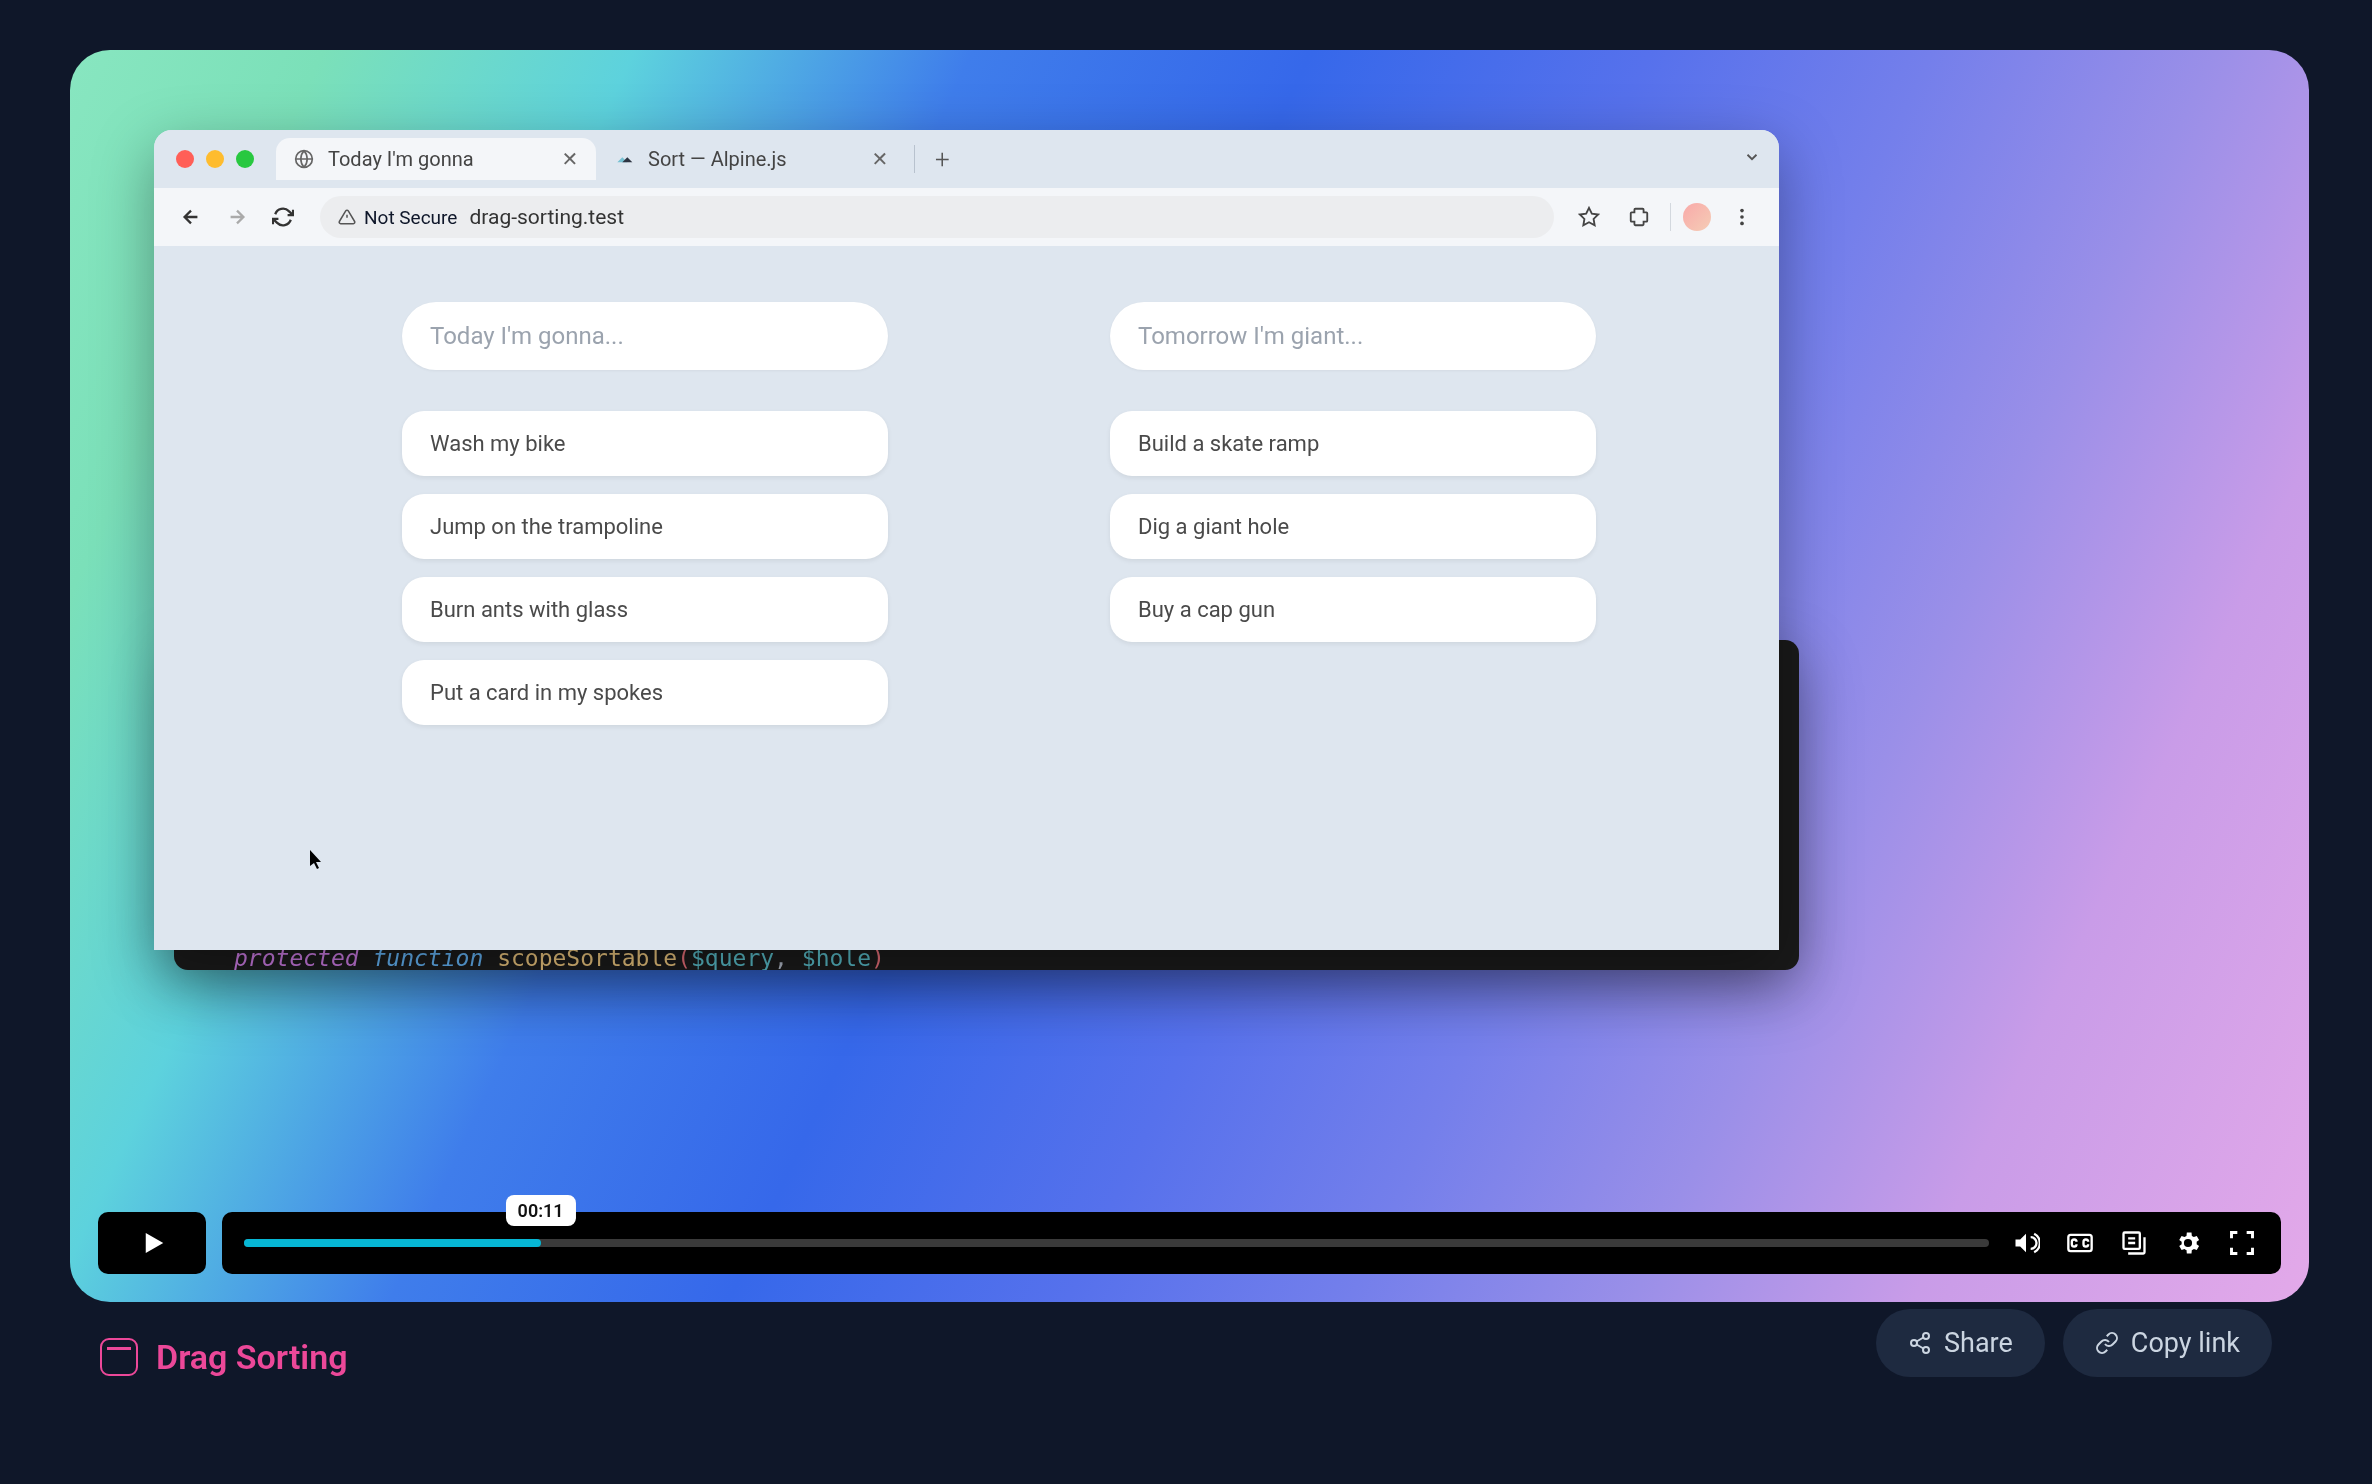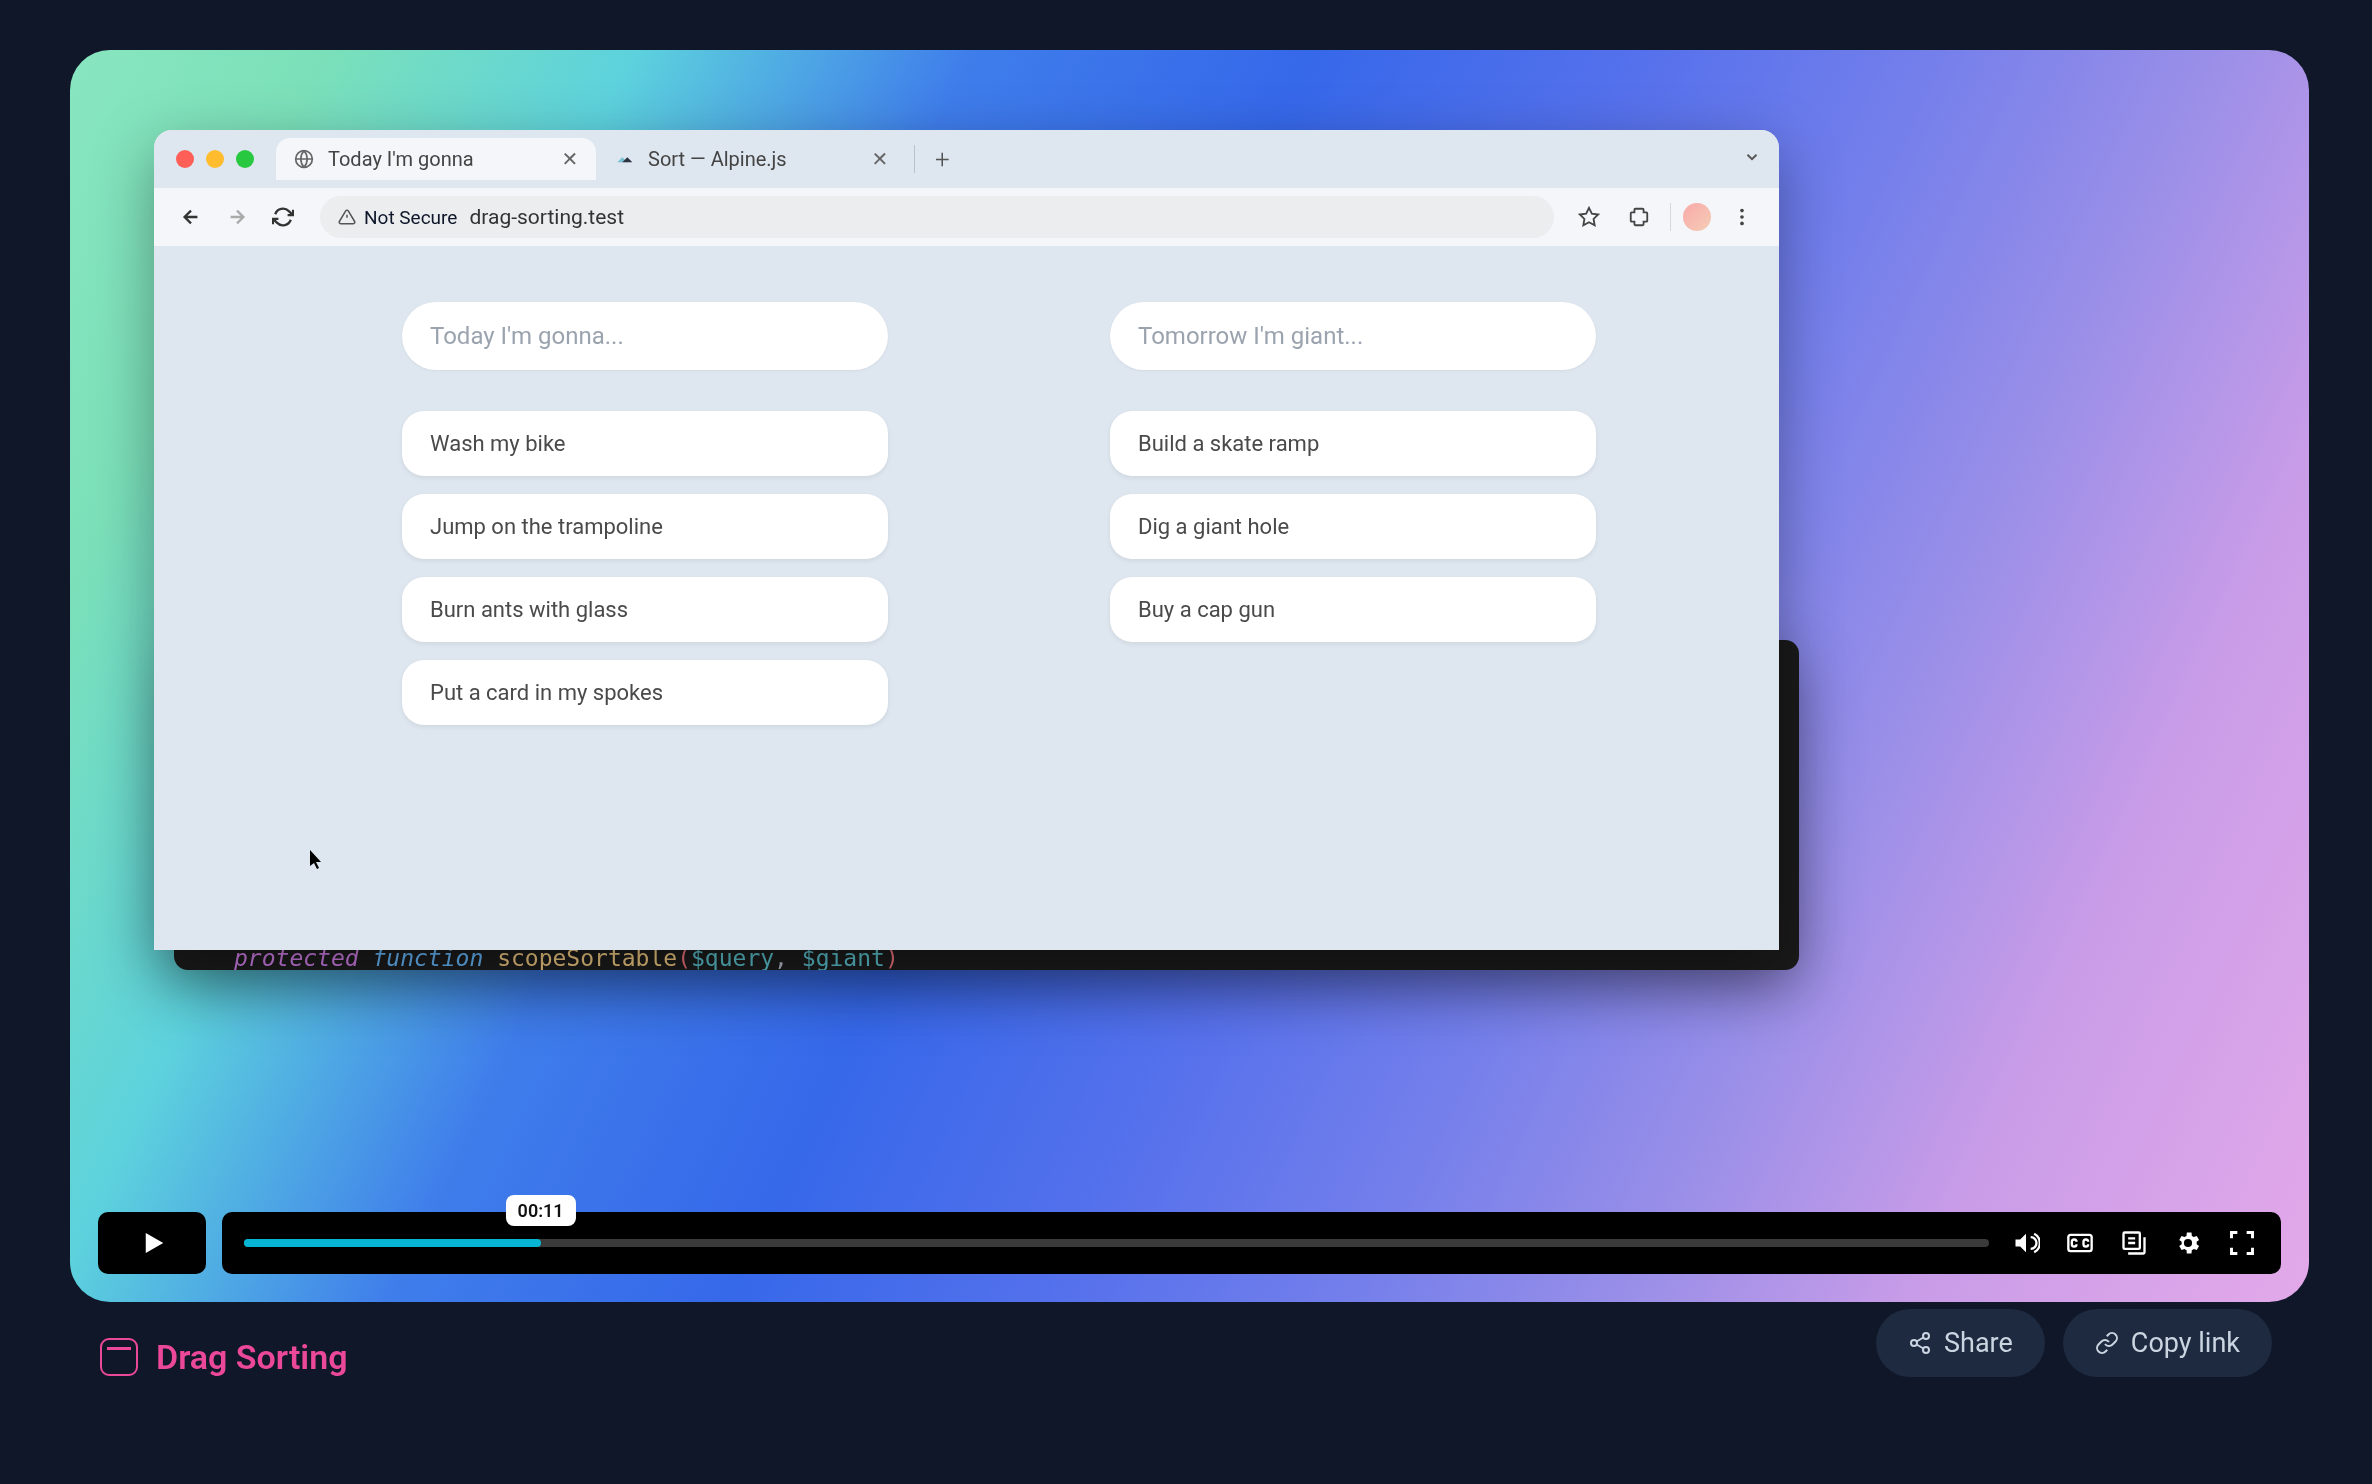--- a/index.html
+++ b/index.html
@@ -356,21 +356,21 @@
   padding: 18px 32px;
   border-radius: 999px;
   margin-left: 18px;
 }
 </style>
 </head>
 <body>
 
 <div class="video-frame">
 
-  <div class="code-window"><span style="color:#c678dd;font-style:italic">protected</span> <span style="color:#61afef;font-style:italic">function</span> <span style="color:#e5c07b">scopeSortable</span><span style="color:#e06c75">(</span><span style="color:#56b6c2">$query</span><span style="color:#abb2bf">,</span> <span style="color:#56b6c2">$giant</span><span style="color:#e06c75">)</span></div>
+  <div class="code-window"><span style="color:#c678dd;font-style:italic">protected</span> <span style="color:#61afef;font-style:italic">function</span> <span style="color:#e5c07b">scopeSortable</span><span style="color:#e06c75">(</span><span style="color:#56b6c2">$query</span><span style="color:#abb2bf">,</span> <span style="color:#56b6c2">$hole</span><span style="color:#e06c75">)</span></div>
 
   <div class="browser-window">
 
     <div class="tab-bar">
       <div class="traffic-lights">
         <div class="traffic-light tl-red"></div>
         <div class="traffic-light tl-yellow"></div>
         <div class="traffic-light tl-green"></div>
       </div>
 

